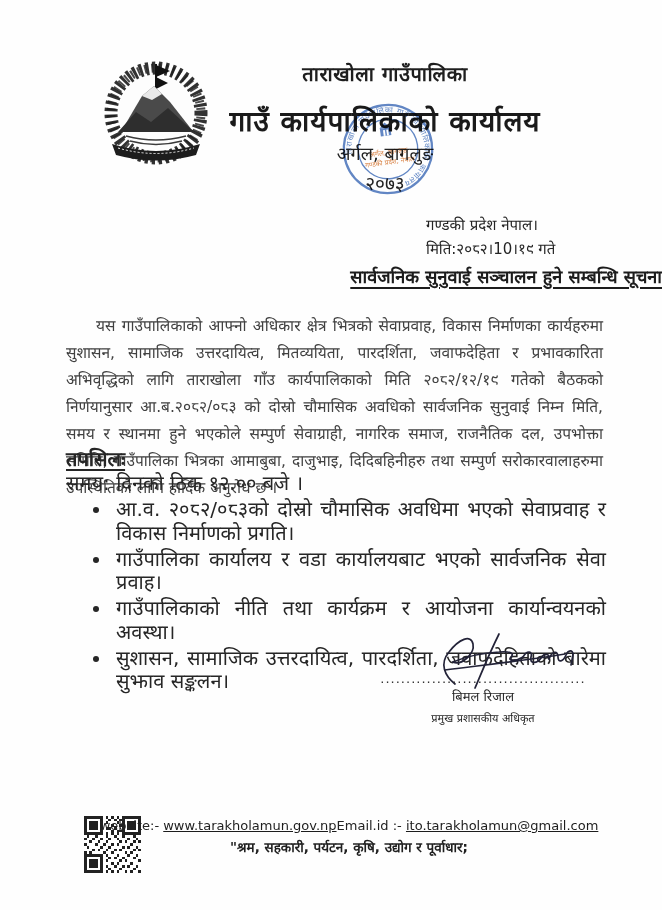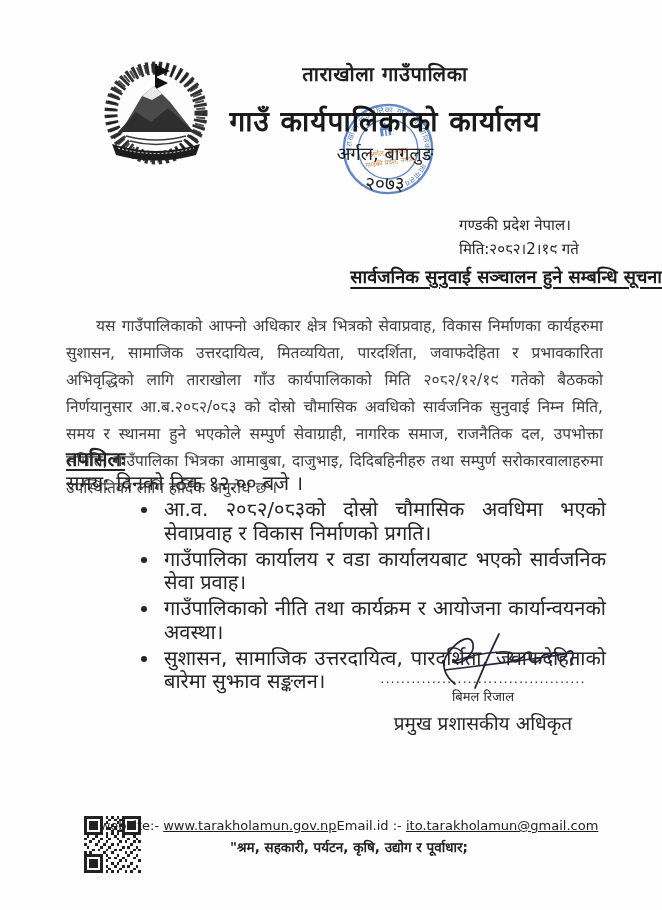--- a/index.html
+++ b/index.html
@@ -10,41 +10,41 @@
   .logo{position:absolute;left:96px;top:56px;width:120px;height:112px;}
   .header-block{position:absolute;left:150px;top:62px;width:470px;text-align:center;line-height:1.25;}
   .org-name{font-size:20px;font-weight:bold;color:#1e1e1e;letter-spacing:.5px;}
   .office-name{font-size:28px;font-weight:600;color:#1a1a1a;margin-top:17px;letter-spacing:1px;}
   .addr{font-size:18px;margin-top:4px;color:#222;}
   .year{font-size:19px;margin-top:6px;color:#222;}
   .stamp{position:absolute;left:340px;top:94px;width:96px;height:110px;opacity:.82;mix-blend-mode:multiply;transform:rotate(-8deg);pointer-events:none;}
 
   
   .meta-left{position:absolute;left:68px;top:196px;font-size:14.5px;line-height:26px;color:#252525;}
-  .meta-right{position:absolute;left:459px;top:213px;font-size:15px;line-height:24px;color:#252525;}
+  .meta-right{position:absolute;left:426px;top:213px;font-size:15px;line-height:24px;color:#252525;}
 
   
   .notice-title{position:absolute;left:0;top:264px;width:100%;text-align:right;font-size:18px;font-weight:bold;color:#1c1c1c;}
   .notice-title span{text-decoration:underline;text-underline-offset:4px;text-decoration-thickness:1.5px;}
 
   
   .notice-body{position:absolute;left:66px;top:297px;width:537px;font-size:15.5px;line-height:27px;text-align:justify;text-indent:30px;color:#404040;}
 
   
   .details{position:absolute;left:66px;top:448px;width:540px;font-size:20px;line-height:23.5px;color:#262626;}
   .tapasil{text-decoration:underline;text-underline-offset:3px;font-weight:600;}
   .details ul{margin:3px 0 0 0;padding-left:46px;}
-  .details li{margin-bottom:2.5px;text-align:justify;padding-left:4px;margin-left:48px;}
+  .details li{margin-bottom:2.5px;text-align:justify;padding-left:4px;}
 
   
   .sig-scribble{position:absolute;left:415px;top:626px;width:175px;height:66px;}
   .signature-block{position:absolute;left:372px;top:672px;width:222px;text-align:center;color:#262626;}
   .sig-dots{font-size:13px;letter-spacing:1px;line-height:14px;color:#333;}
   .sig-name{font-size:13px;margin-top:1px;}
-  .sig-desig{font-size:19px;margin-top:5px;}
+  .sig-desig{font-size:11px;margin-top:5px;}
 
   
   .qr{position:absolute;left:84px;top:816px;width:57px;height:57px;}
   .footer-block{position:absolute;left:0;top:818px;width:100%;text-align:center;color:#222;padding-left:18px;}
   .web-line{font-size:13px;}
   .web-line a{color:#1d1d1d;text-decoration:underline;}
   .motto{font-size:13.5px;font-weight:bold;line-height:20px;margin-top:4px;color:#1f1f1f;}
 </style>
 </head>
 <body>
@@ -99,21 +99,21 @@
       <rect x="47.5" y="30" width="2" height="6" fill="#fff"></rect>
       <rect x="51" y="30" width="2" height="6" fill="#fff"></rect>
     </g>
     <text x="50" y="56" text-anchor="middle" font-size="7.5" fill="#d2691e">अर्गल, बागलुङ</text>
     <text x="50" y="66" text-anchor="middle" font-size="7" fill="#d2691e">गण्डकी प्रदेश, नेपाल</text>
   </svg>
 
 
   <div class="meta-right">
     <div>गण्डकी प्रदेश नेपाल।</div>
-    <div>मिति:२०८२।2।१९ गते</div>
+    <div>मिति:२०८२।10।१९ गते</div>
   </div>
 
   <div class="notice-title">
     <span>सार्वजनिक सुनुवाई सञ्चालन हुने सम्बन्धि सूचना</span>
   </div>
 
   <p class="notice-body">यस गाउँपालिकाको आफ्नो अधिकार क्षेत्र भित्रको सेवाप्रवाह, विकास निर्माणका कार्यहरुमा सुशासन, सामाजिक उत्तरदायित्व, मितव्ययिता, पारदर्शिता, जवाफदेहिता र प्रभावकारिता अभिवृद्धिको लागि ताराखोला गाँउ कार्यपालिकाको मिति २०८२/१२/१९ गतेको बैठकको निर्णयानुसार आ.ब.२०८२/०८३ को दोस्रो चौमासिक अवधिको सार्वजनिक सुनुवाई निम्न मिति, समय र स्थानमा हुने भएकोले सम्पुर्ण सेवाग्राही, नागरिक समाज, राजनैतिक दल, उपभोक्ता समिति, गाउँपालिका भित्रका आमाबुबा, दाजुभाइ, दिदिबहिनीहरु तथा सम्पुर्ण सरोकारवालाहरुमा उपस्थितिको लागि हार्दिक अनुरोध छ ।</p>
 
   <div class="details">
     <div class="tapasil">तपसिलः</div>

